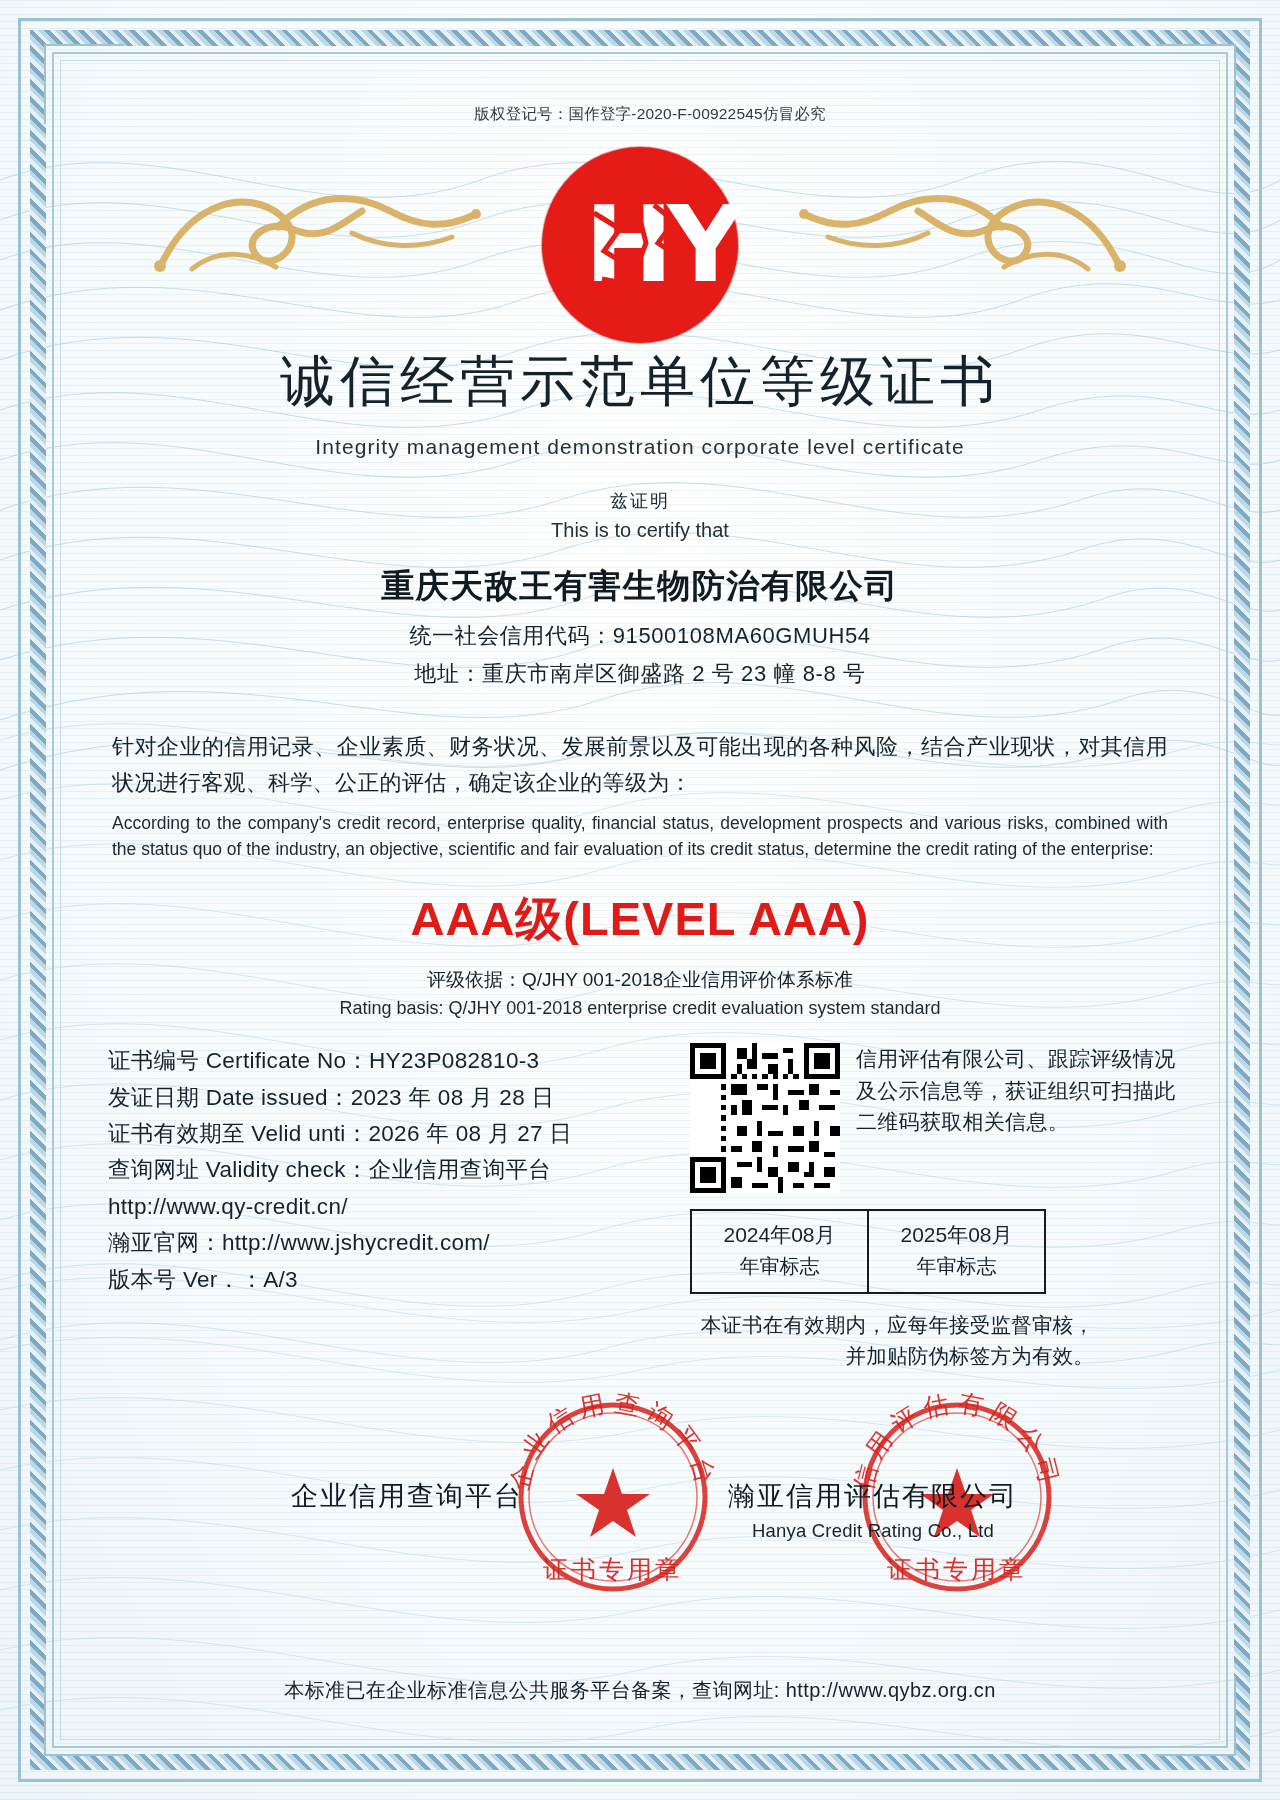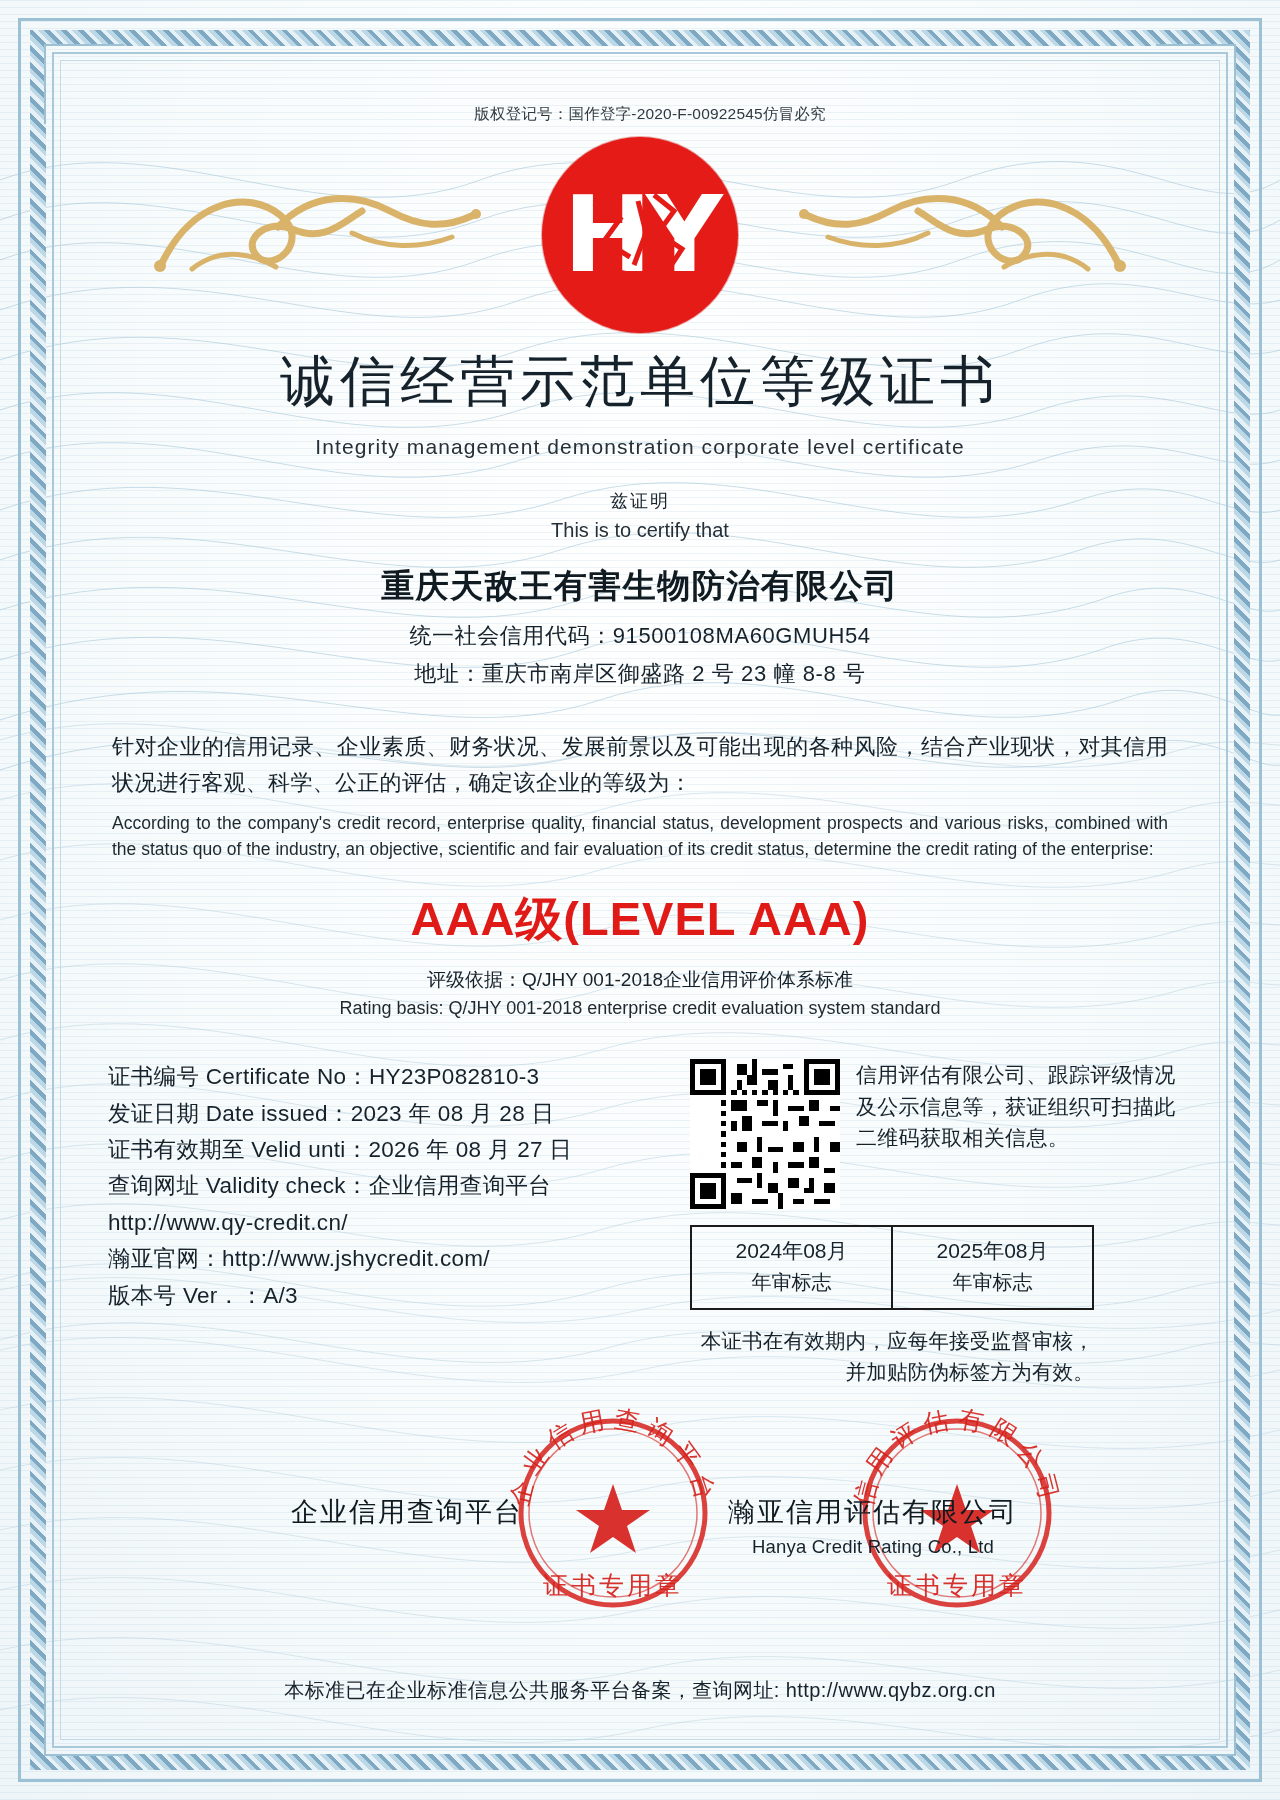--- a/index.html
+++ b/index.html
@@ -104,28 +104,28 @@
     top: 42px;
     width: 330px;
     height: 120px;
   }
   .flourish.left { left: 74px; }
   .flourish.right { right: 74px; transform: scaleX(-1); }
 
   .emblem {
     position: absolute;
     left: 50%;
-    top: 8px;
+    top: 18px;
     transform: translateX(-50%);
     width: 196px; height: 196px;
     border-radius: 50%;
     background: #e41b17;
     display: flex;
     align-items: center;
-    justify-content: center;
+    justify-content: flex-end;
     box-shadow: 0 0 0 1px rgba(200,20,16,.35);
   }
   .emblem-mark {
     font-size: 106px;
     font-weight: 700;
     color: #ffffff;
     letter-spacing: -6px;
     line-height: 1;
     font-family: "DejaVu Sans", sans-serif;
     position: relative;
@@ -221,21 +221,21 @@
   .basis-en {
     text-align: center;
     font-size: 18px;
     color: #1d282f;
     margin-top: 5px;
   }
 
   
   .details-row {
     display: flex;
-    margin-top: 40px;
+    margin-top: 24px;
     padding: 0 14px;
     align-items: flex-start;
   }
   .details-left {
     width: 560px;
     padding-left: 16px;
   }
   .detail-line {
     font-size: 22.5px;
     color: #16222b;
@@ -260,21 +260,21 @@
   .qr-note {
     margin-left: 16px;
     font-size: 21px;
     line-height: 1.5;
     color: #16222b;
     letter-spacing: .3px;
   }
   .stamp-boxes {
     display: flex;
     margin-top: 16px;
-    width: 404px;
+    width: 356px;
   }
   .stamp-box {
     flex: 1;
     border: 2px solid #1b1b1b;
     text-align: center;
     padding: 10px 0 12px;
   }
   .stamp-box + .stamp-box { border-left: none; }
   .stamp-box .y { font-size: 21px; color: #16222b; }
   .stamp-box .t { font-size: 20px; color: #16222b; margin-top: 4px; }

